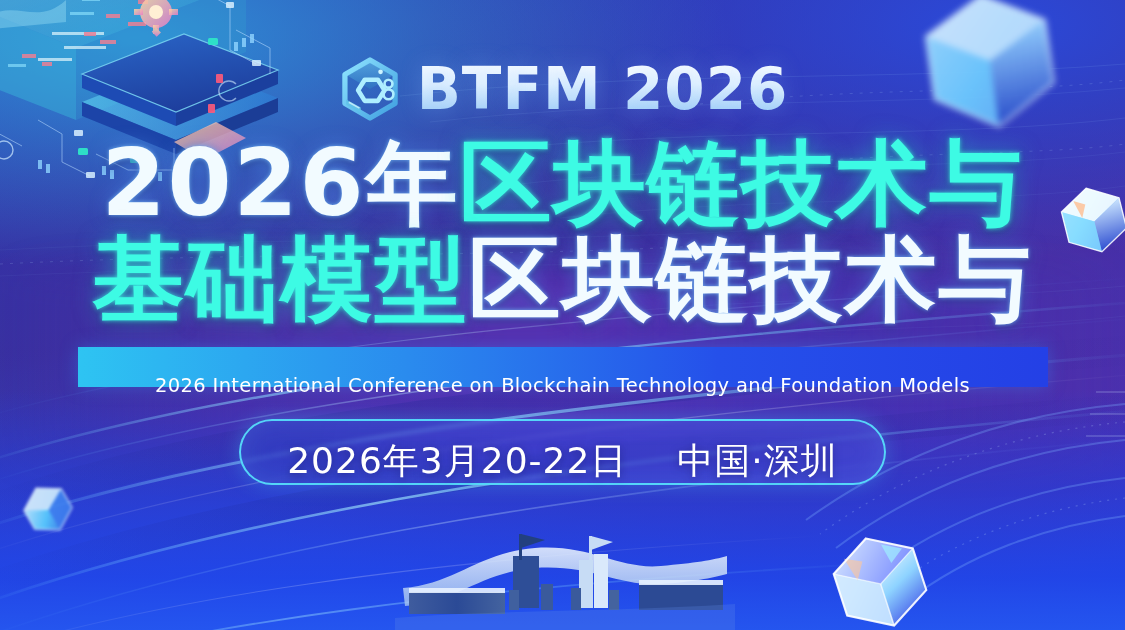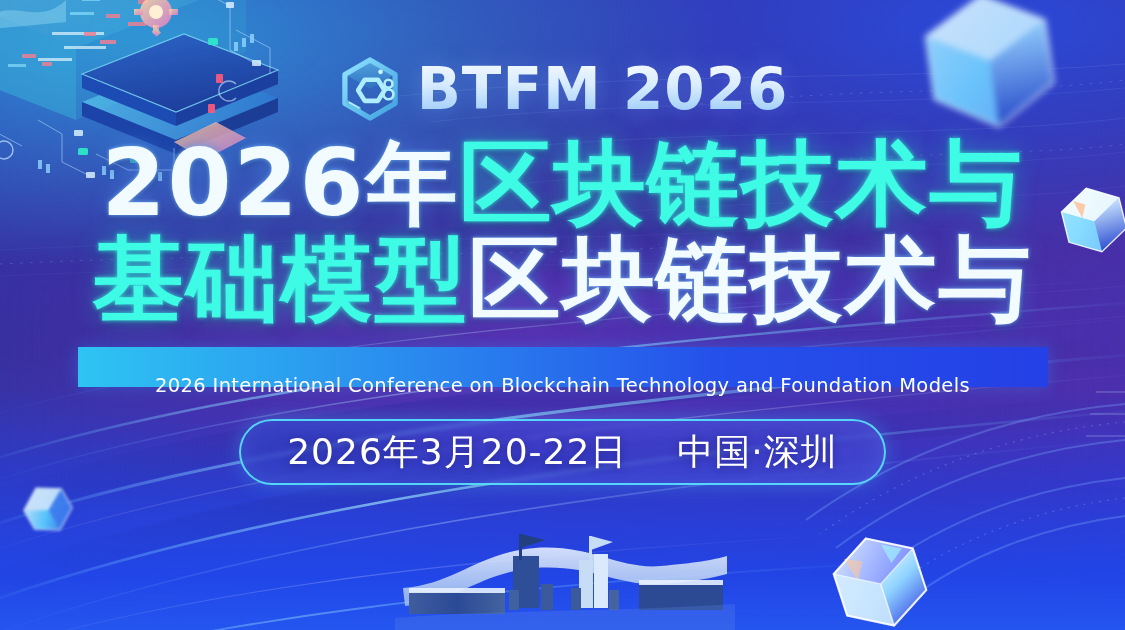--- a/index.html
+++ b/index.html
@@ -126,29 +126,29 @@
   .subtitle-text {
     color:#ffffff; font-size:19.5px; letter-spacing:.35px;
     font-family:"DejaVu Sans","Liberation Sans",sans-serif;
     white-space:nowrap;
     margin-top:36px;
   }
 
   
   .info-pill {
     margin-top:32px;
-    height:66px; padding:12px 46px;
+    height:66px; padding:4px 46px;
     border-radius:33px;
     border:2px solid rgba(90,235,255,.88);
     background:linear-gradient(100deg,
       rgba(49,64,196,.72) 0%,
       rgba(58,66,208,.62) 45%,
       rgba(70,76,214,.58) 100%);
     box-shadow:0 0 20px rgba(70,200,255,.32), inset 0 0 26px rgba(120,180,255,.16);
-    display:flex; align-items:center; gap:50px;
+    display:flex; align-items:flex-end; gap:50px;
     backdrop-filter:blur(2px);
   }
   .pill-text {
     color:#ffffff; font-size:36px; letter-spacing:1px; line-height:1;
     font-family:"DejaVu Sans","Liberation Sans",sans-serif;
     text-shadow:0 2px 8px rgba(18,20,80,.5);
   }
 </style>
 </head>
 <body>

